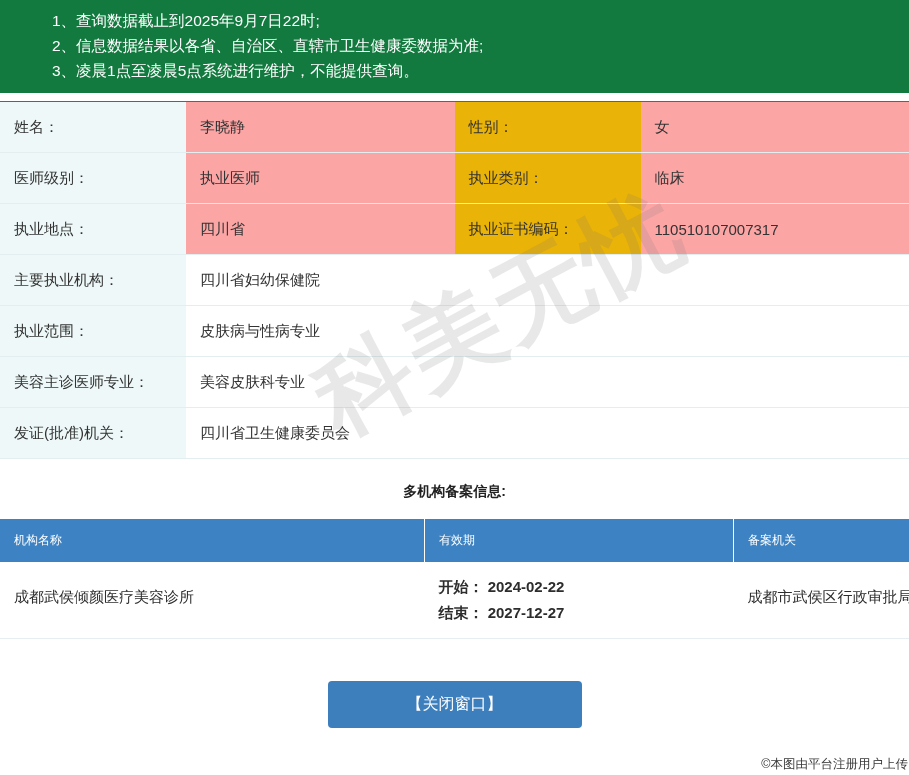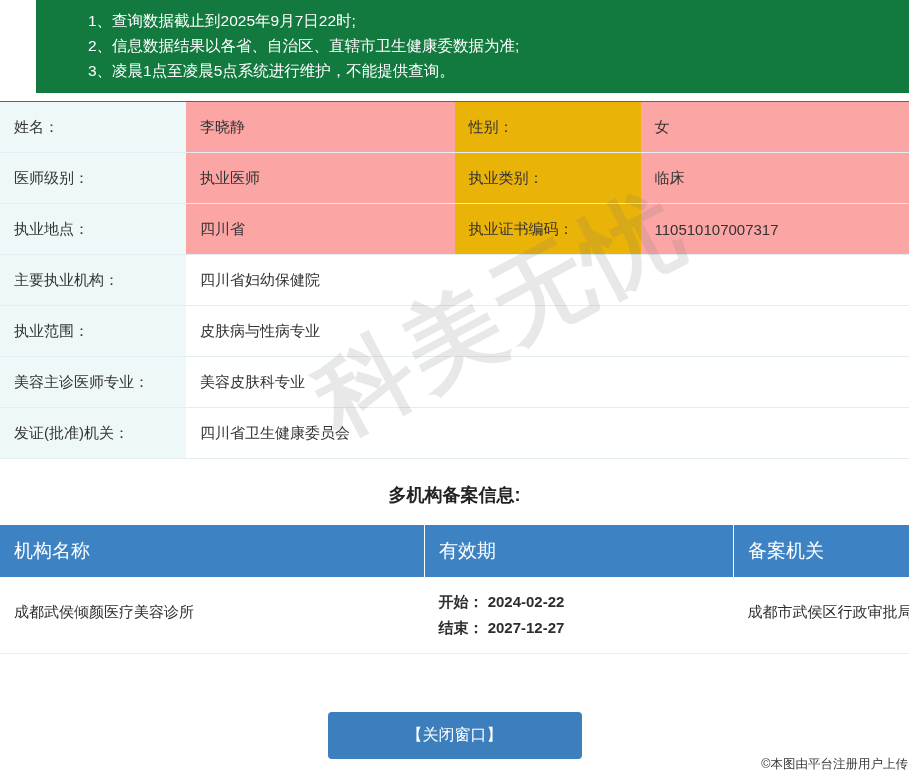--- a/index.html
+++ b/index.html
@@ -17,21 +17,20 @@
     overflow: hidden;
   }
 
   
   .notice {
     background: #137a3f;
     color: #ffffff;
     padding: 8px 0 10px 0;
     font-size: 15.5px;
     line-height: 1.62;
-    margin-left: 36px;
   }
   .notice-line {
     padding-left: 52px;
     white-space: nowrap;
   }
 
   
   .info-wrap {
     margin-top: 8px;
   }
@@ -64,36 +63,36 @@
     color: #2d2d2d;
   }
   td.val-wide { background:#ffffff; }
 
   .tall td { height: 48px; }
 
   
   .subheading {
     text-align: center;
     font-weight: bold;
-    font-size: 18px;
+    font-size: 14px;
     color: #222;
     padding: 24px 0 18px 0;
   }
 
   
   table.records {
     width: 909px;
     border-collapse: collapse;
     table-layout: fixed;
   }
   table.records th {
     background: #3d83c4;
     color: #ffffff;
     font-weight: normal;
-    font-size: 19px;
+    font-size: 12px;
     text-align: left;
     padding: 13px 14px;
     border-right: 1px solid #ffffff;
   }
   table.records th:last-child { border-right: none; }
   table.records td {
     padding: 12px 14px;
     font-size: 15px;
     color: #2d2d2d;
     vertical-align: top;
@@ -114,21 +113,20 @@
     display: inline-block;
     background: #3d7ebd;
     color: #ffffff;
     border: none;
     font-size: 16px;
     font-family: "Liberation Sans", sans-serif;
     padding: 13px 0;
     width: 254px;
     border-radius: 4px;
     cursor: pointer;
-    margin-top: 16px;
   }
 
   
   .watermark {
     position: absolute;
     left: 300px;
     top: 250px;
     font-size: 96px;
     font-weight: bold;
     color: rgba(120,120,120,0.17);

